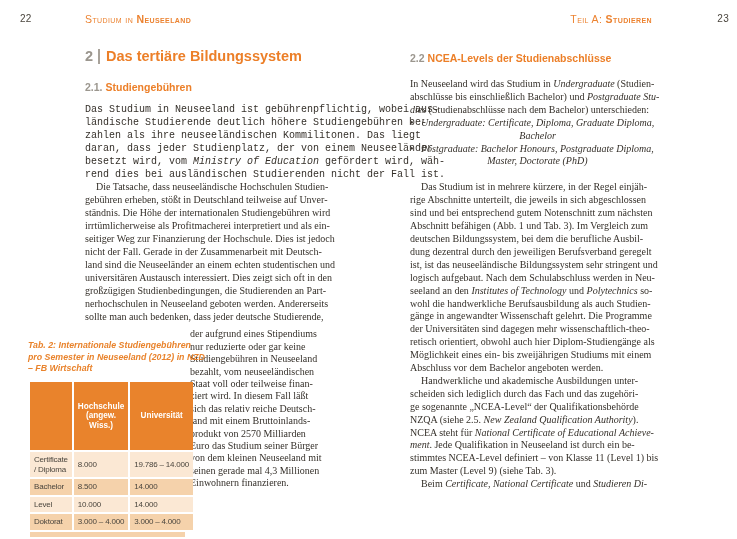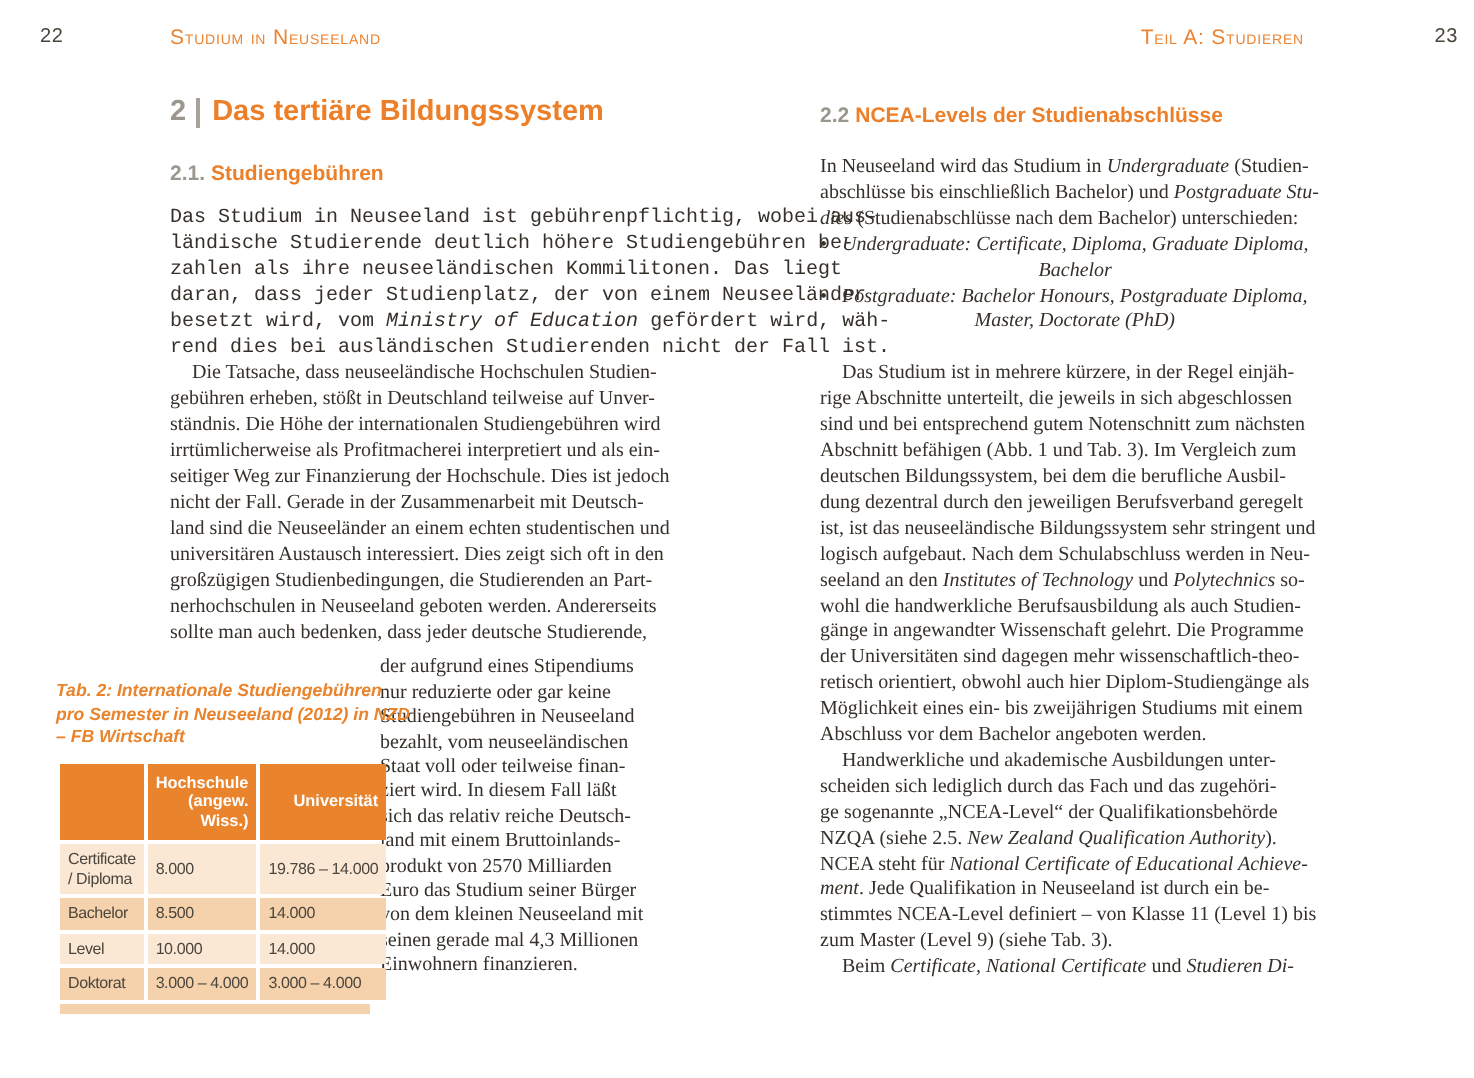--- a/index.html
+++ b/index.html
@@ -10,21 +10,21 @@
     -webkit-font-smoothing:antialiased;
   }
   
   .runhead{
     position:absolute;top:13px;
     font-family:"Liberation Sans", sans-serif;
     font-variant:small-caps;
     font-size:10.5px;letter-spacing:.4px;
     color:#ec8331;
   }
-  .runhead b{font-weight:normal;}
+  .runhead b{font-weight:bold;}
   .pagenum{
     position:absolute;top:13px;
     font-family:"Liberation Sans", sans-serif;
     font-size:10px;color:#4a453d;letter-spacing:.3px;
   }
   #pagenum-left{left:20px;}
   #runhead-left{left:85px;}
   #runhead-right{right:85px;}
   #pagenum-right{right:8px;text-align:center;}
 
@@ -86,22 +86,22 @@
     color:#e9832c;white-space:pre;
   }
   table.fees{
     margin-top:5px;
     border-collapse:separate;border-spacing:2px;
     width:159px;
     font-size:8px;color:#4a453d;
   }
   table.fees th{
     background:#e9832c;color:#ffffff;
-    font-weight:bold;text-align:right;
-    padding:5px 4px;white-space:pre-line;
+    font-weight:bold;text-align:center;
+    padding:20px 4px;white-space:pre-line;
     font-size:8.2px;line-height:9.5px;vertical-align:middle;
   }
   table.fees td{
     padding:3px 4px;vertical-align:middle;
     line-height:9.5px;letter-spacing:-.2px;
   }
   table.fees td.num{white-space:nowrap;}
   tr.light td{background:#fbe8d4;}
   tr.dark td{background:#f5d2ab;}
   td.corner{background:#e9832c;}

